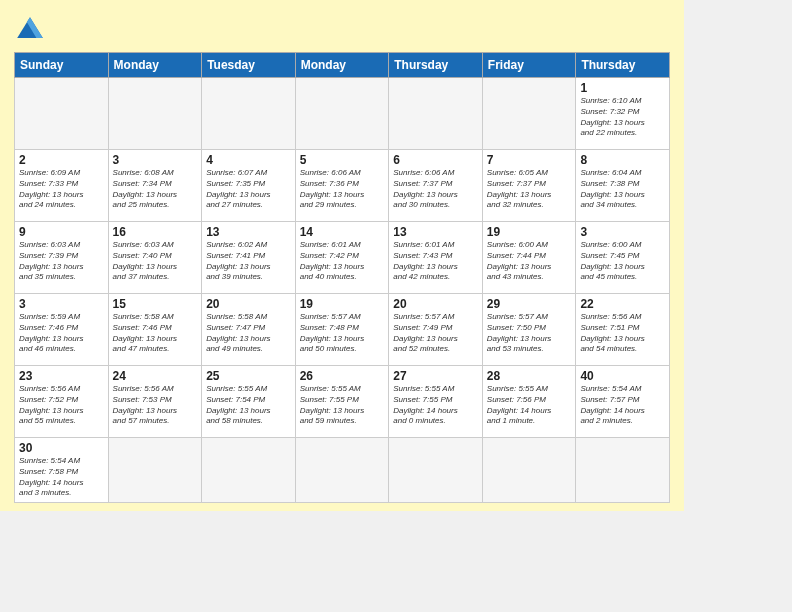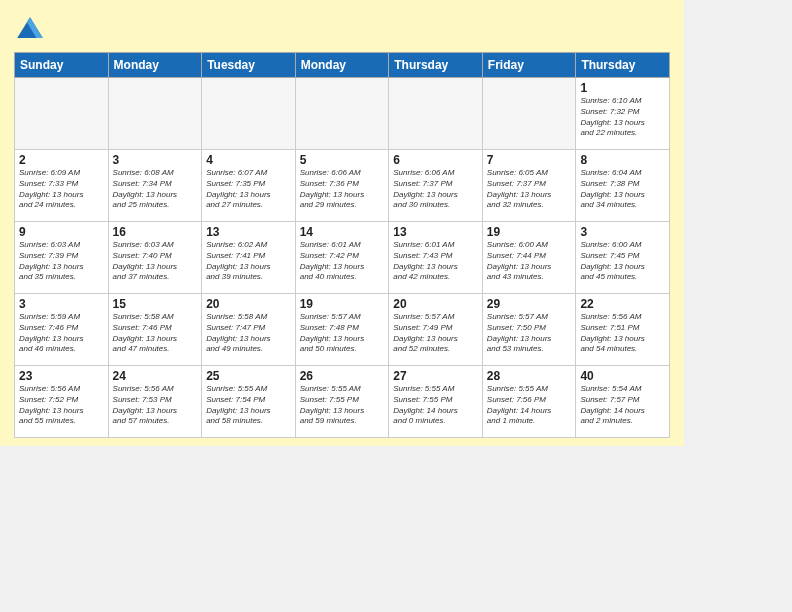--- a/index.html
+++ b/index.html
@@ -180,15 +180,27 @@
           </td>
           <td>
             <span class="day-num">28</span>
             <div class="day-info">Sunrise: 5:55 AM<br>Sunset: 7:56 PM<br>Daylight: 14 hours<br>and 1 minute.</div>
           </td>
           <td>
             <span class="day-num">40</span>
             <div class="day-info">Sunrise: 5:54 AM<br>Sunset: 7:57 PM<br>Daylight: 14 hours<br>and 2 minutes.</div>
           </td>
         </tr>
+        <tr>
+          <td class="last-row">
+            <span class="day-num">30</span>
+            <div class="day-info">Sunrise: 5:54 AM<br>Sunset: 7:58 PM<br>Daylight: 14 hours<br>and 3 minutes.</div>
+          </td>
+          <td class="empty last-row"></td>
+          <td class="empty last-row"></td>
+          <td class="empty last-row"></td>
+          <td class="empty last-row"></td>
+          <td class="empty last-row"></td>
+          <td class="empty last-row"></td>
+        </tr>
       </tbody>
   </table>
 </div>
 
 </body></html>

